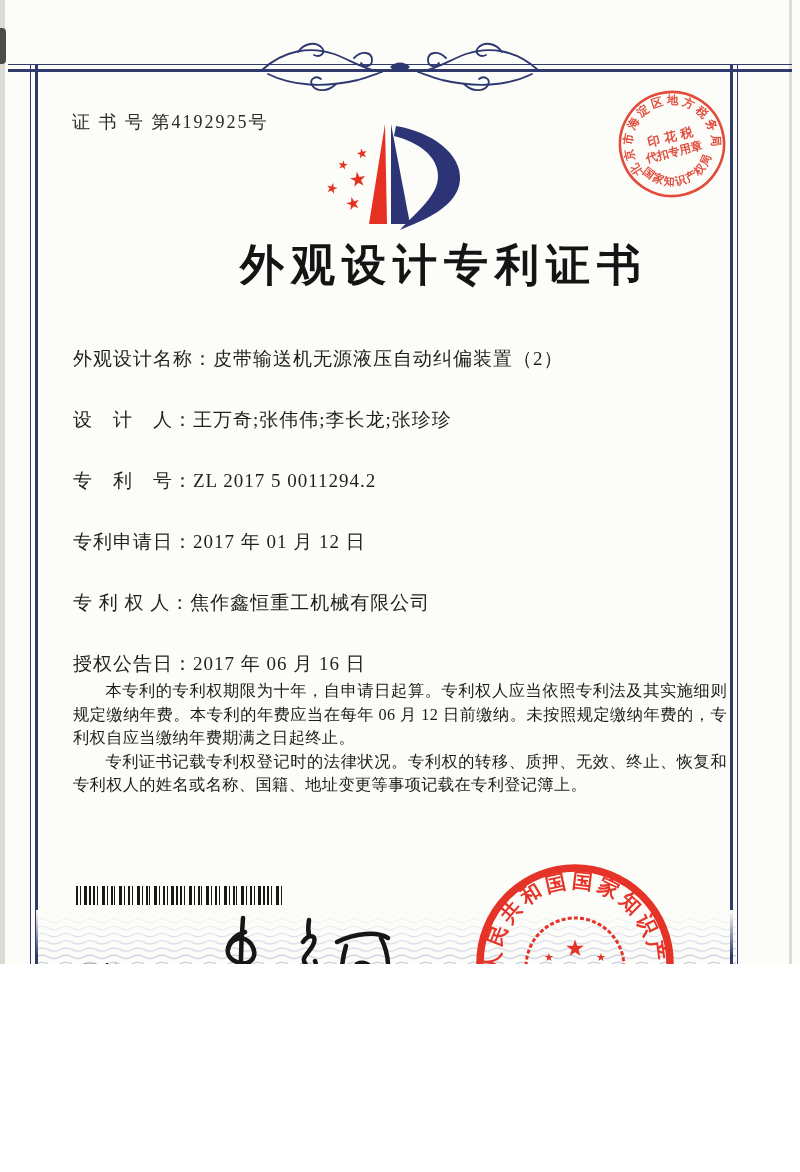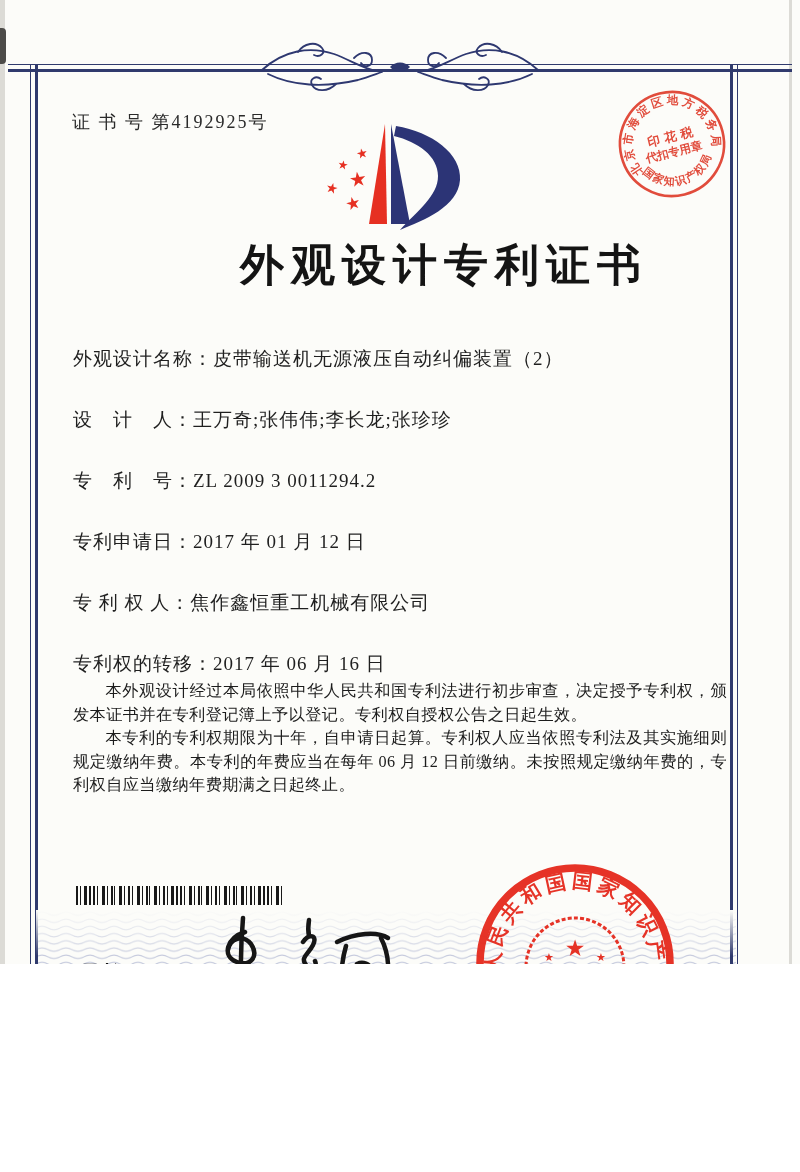--- a/index.html
+++ b/index.html
@@ -126,29 +126,29 @@
       <text x="60" y="57" font-size="12.5" fill="#df3f2e" text-anchor="middle" font-weight="bold">印 花 税</text>
       <text x="60" y="72" font-size="11.5" fill="#df3f2e" text-anchor="middle" font-weight="bold">代扣专用章</text>
     </g>
   </svg>
 
   <div class="abs title">外观设计专利证书</div>
 
   <div class="abs fields">
     <div class="field-row"><span>外观设计名称：</span><span>皮带输送机无源液压自动纠偏装置（2）</span></div>
     <div class="field-row"><span>设　计　人：</span><span>王万奇;张伟伟;李长龙;张珍珍</span></div>
-    <div class="field-row"><span>专　利　号：</span><span>ZL 2009 3 0011294.2</span></div>
+    <div class="field-row"><span>专　利　号：</span><span>ZL 2017 5 0011294.2</span></div>
     <div class="field-row"><span>专利申请日：</span><span>2017 年 01 月 12 日</span></div>
     <div class="field-row"><span>专 利 权 人：</span><span>焦作鑫恒重工机械有限公司</span></div>
-    <div class="field-row"><span>专利权的转移：</span><span>2017 年 06 月 16 日</span></div>
+    <div class="field-row"><span>授权公告日：</span><span>2017 年 06 月 16 日</span></div>
   </div>
 
   <div class="abs paras">
-    <p>本外观设计经过本局依照中华人民共和国专利法进行初步审查，决定授予专利权，颁发本证书并在专利登记簿上予以登记。专利权自授权公告之日起生效。</p>
     <p>本专利的专利权期限为十年，自申请日起算。专利权人应当依照专利法及其实施细则规定缴纳年费。本专利的年费应当在每年 06 月 12 日前缴纳。未按照规定缴纳年费的，专利权自应当缴纳年费期满之日起终止。</p>
+    <p>专利证书记载专利权登记时的法律状况。专利权的转移、质押、无效、终止、恢复和专利权人的姓名或名称、国籍、地址变更等事项记载在专利登记簿上。</p>
   </div>
 
   <div class="abs barcode"></div>
 
   <div class="abs sign-block director-title">局长</div>
   <div class="abs sign-block director-name">申长雨</div>
 
   <svg class="abs signature" width="215" height="105" viewBox="0 0 215 105">
     <g stroke="#161616" stroke-width="4.5" fill="none" stroke-linecap="round">
       <path d="M60,20 C42,26 36,44 52,50 C66,55 74,44 66,32 C58,22 45,26 43,38"></path>

